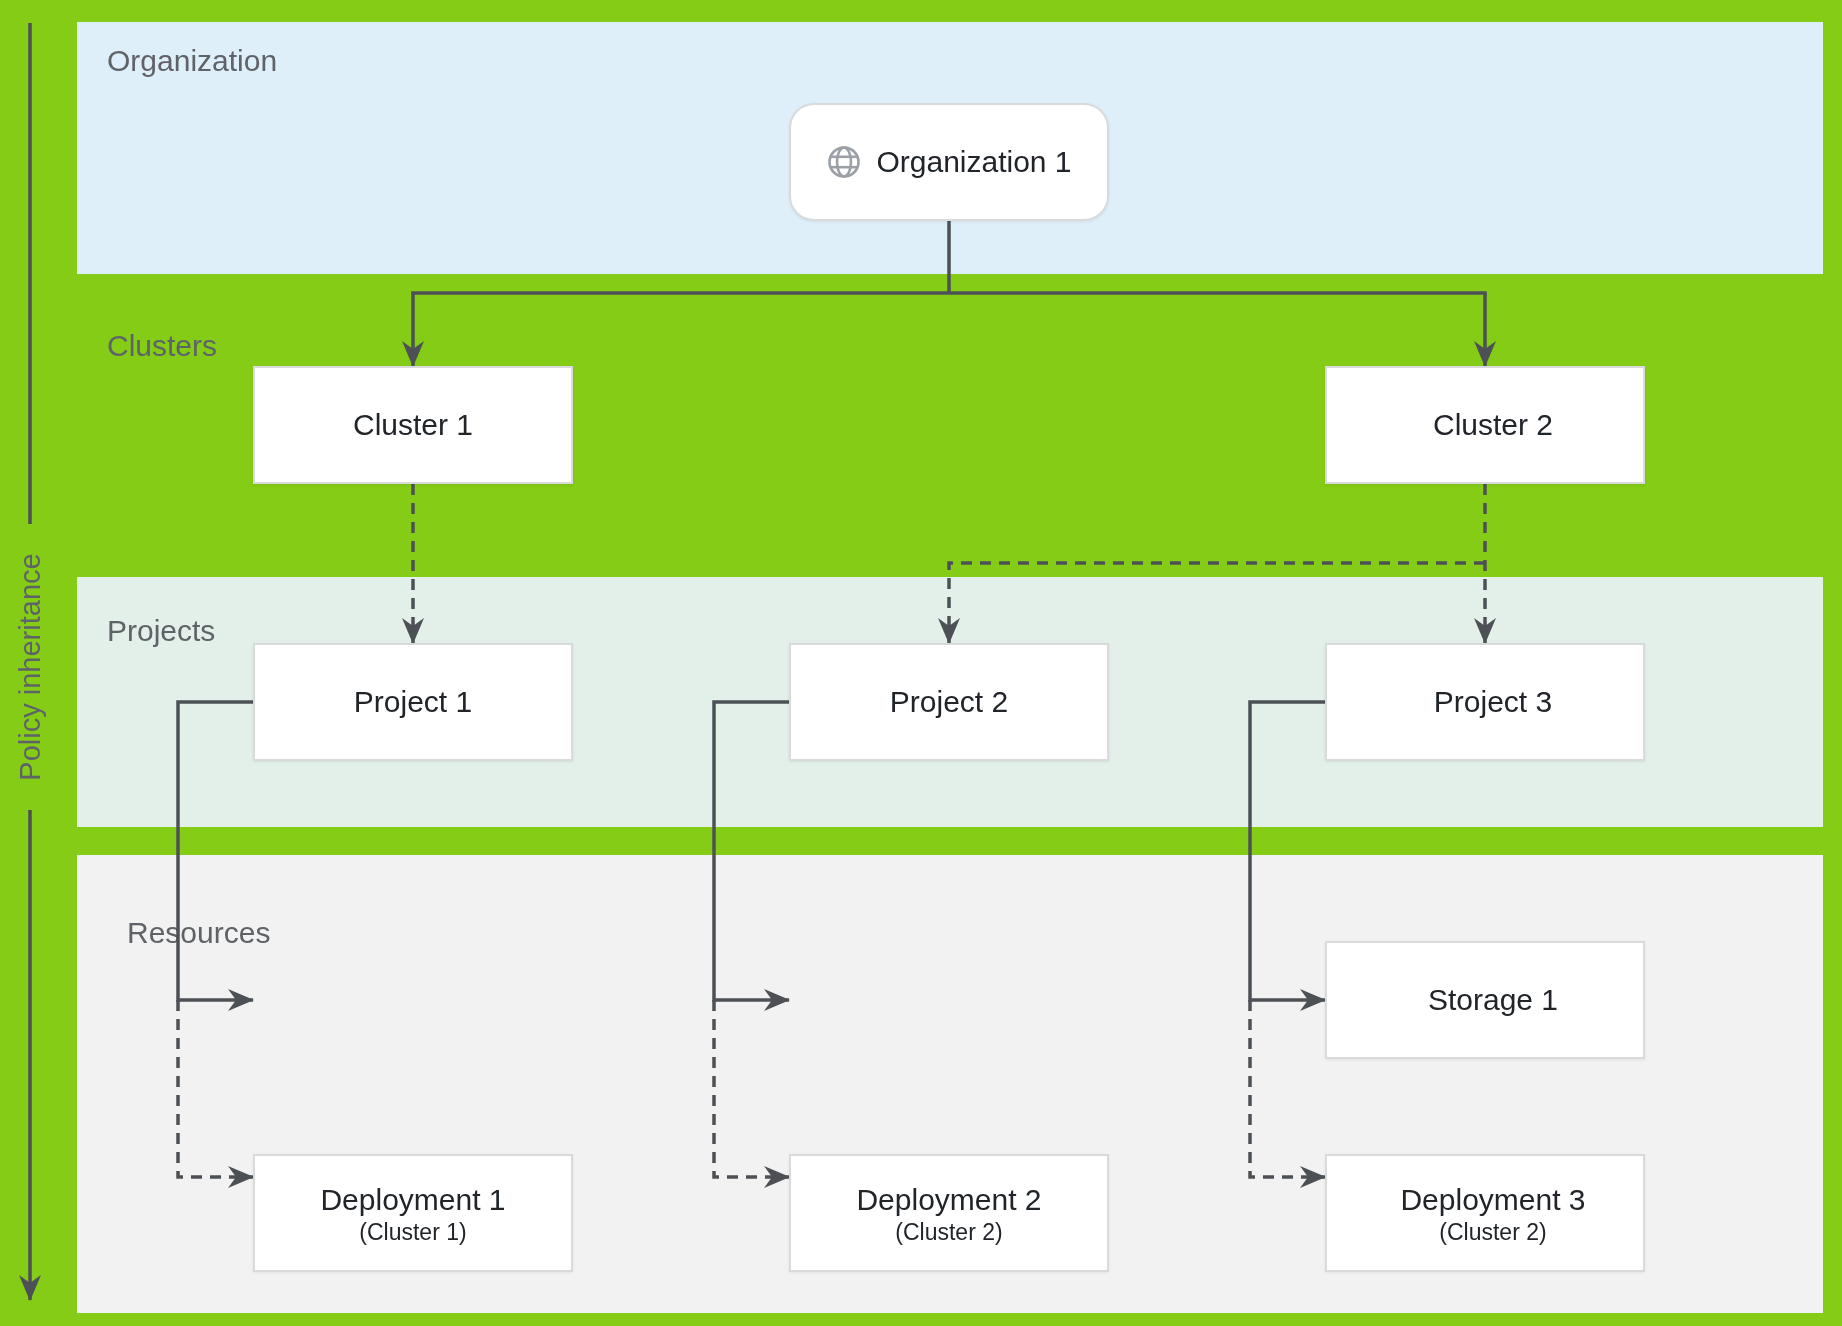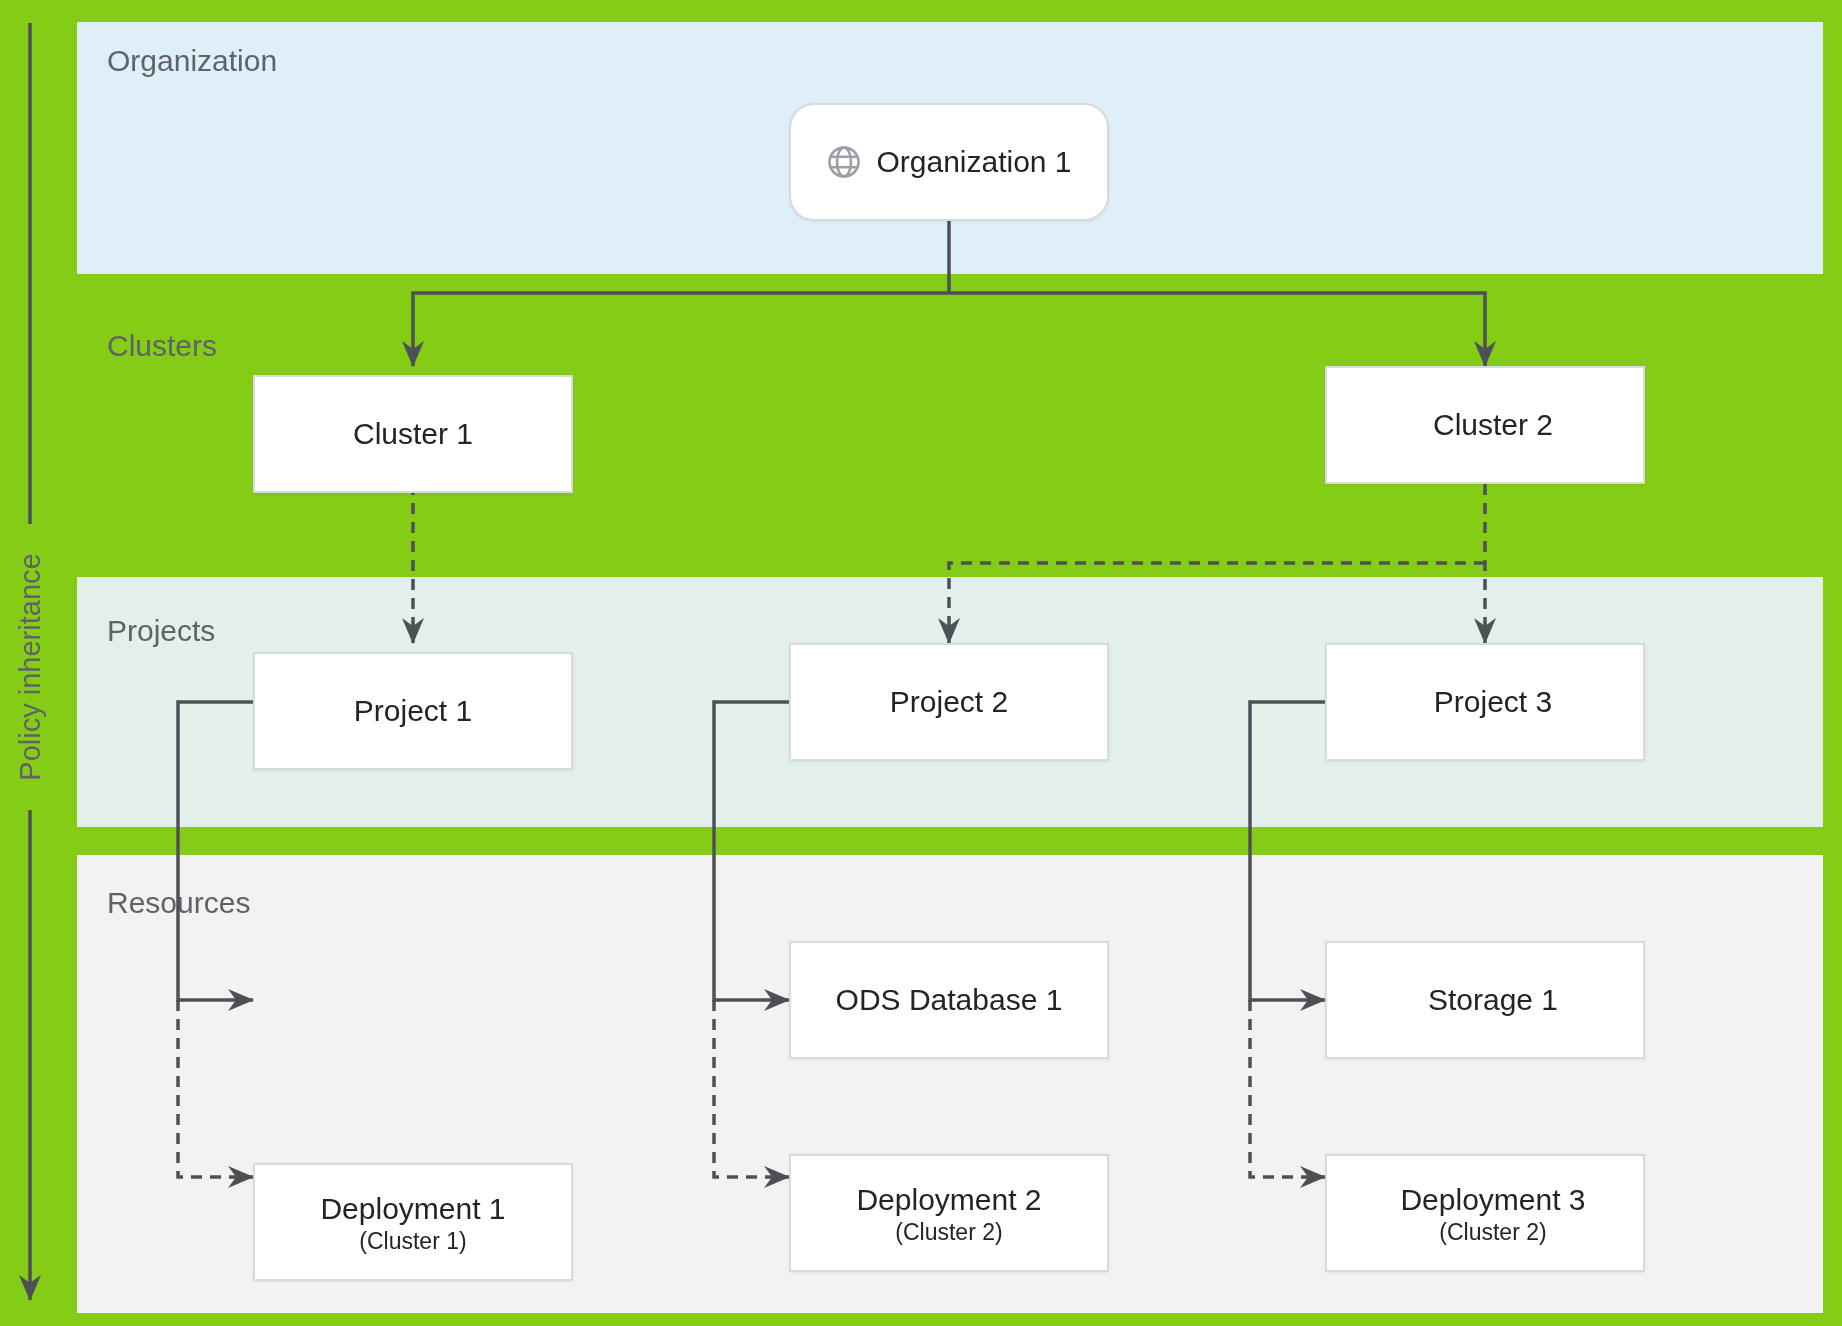--- a/index.html
+++ b/index.html
@@ -8,36 +8,36 @@
 
   .band{position:absolute;left:77px;width:1746px;}
   .band-organization{top:22px;height:252px;background:var(--band-organization);}
   .band-projects{top:577px;height:250px;background:var(--band-projects);}
   .band-resources{top:855px;height:458px;background:var(--band-resources);}
 
   .band-label{position:absolute;left:107px;font-size:30px;line-height:34px;color:var(--band-label-text);white-space:nowrap;}
   .lbl-organization{top:44px;}
   .lbl-clusters{top:329px;}
   .lbl-projects{top:614px;}
-  .lbl-resources{top:886px;}
+  .lbl-resources{top:916px;margin-left:20px;}
 
   .edges{position:absolute;left:0;top:0;width:1842px;height:1326px;}
 
   .node{position:absolute;width:320px;height:118px;background:var(--node-bg);
         border:2px solid var(--node-border);box-sizing:border-box;
         display:flex;align-items:center;justify-content:center;
         font-size:30px;color:var(--node-text);
         box-shadow:0 1px 3px rgba(0,0,0,0.07);}
   .node .label{white-space:nowrap;}
   .node.two-line{flex-direction:column;gap:3px;}
   .node .sublabel{font-size:23px;line-height:24px;color:var(--node-text);white-space:nowrap;}
   .node.with-icon{gap:14px;}
   .node .icon{display:flex;align-items:center;}
 
-  .col1{left:253px;margin-top:9px;} .col2{left:789px;} .col3{left:1325px;padding-left:16px;}
+  .col1{left:253px;} .col2{left:789px;} .col3{left:1325px;padding-left:16px;}
   .row-org{top:103px;border-radius:25px;} .row-clusters{top:366px;} .row-projects{top:643px;}
   .row-res1{top:941px;} .row-res2{top:1154px;}
 
   .policy-label{position:absolute;left:30px;top:667px;
     transform:translate(-50%,-50%) rotate(-90deg);
     font-size:29px;color:var(--band-label-text);white-space:nowrap;}
 </style>
 </head>
 <body>
 
@@ -108,23 +108,20 @@
   <div class="node col1 row-projects">
     <span class="label">Project 1</span>
   </div>
   <div class="node col2 row-projects">
     <span class="label">Project 2</span>
   </div>
   <div class="node col3 row-projects">
     <span class="label">Project 3</span>
   </div>
 
-  <div class="node col2 row-res1">
-    <span class="label">ODS Database 1</span>
-  </div>
   <div class="node col3 row-res1">
     <span class="label">Storage 1</span>
   </div>
 
   <div class="node two-line col1 row-res2">
     <span class="label">Deployment 1</span>
     <span class="sublabel">(Cluster 1)</span>
   </div>
   <div class="node two-line col2 row-res2">
     <span class="label">Deployment 2</span>

